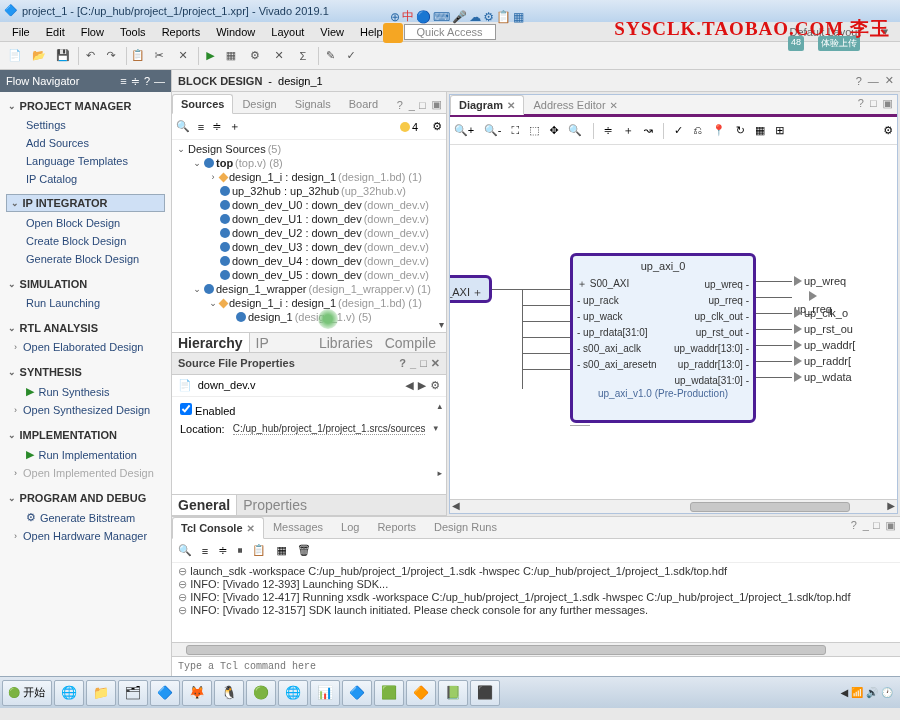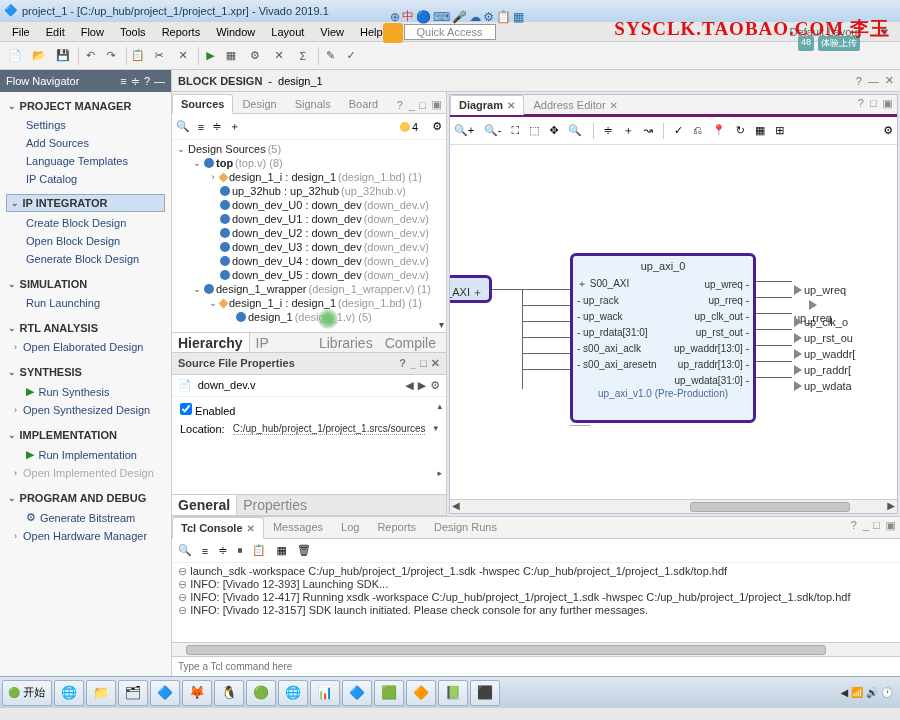--- a/index.html
+++ b/index.html
@@ -74,38 +74,38 @@
 .diag-tabs { display: flex; height: 22px; border-bottom: 3px solid #701a75; background: #f3f3f3; }
 .diag-tb { height: 28px; display: flex; align-items: center; padding: 0 4px; gap: 10px; border-bottom: 1px solid #ddd; }
 .diag-tb .sep { border-left: 1px solid #ccc; height: 16px; }
 .diag-canvas { flex: 1; position: relative; overflow: hidden; background: #fff; }
 .block { position: absolute; border: 3px solid #4c1d95; border-radius: 6px; background: #eaf2fb; }
 .block .title { text-align: center; padding: 4px; font-size: 11px; color: #333; }
 .block .sub { text-align: center; font-size: 10px; color: #4a6a9a; padding-bottom: 4px; }
 .port-row { display: flex; align-items: center; height: 16px; font-size: 10px; color: #333; }
 .port-row.left { justify-content: flex-start; padding-left: 4px; }
 .port-row.right { justify-content: flex-end; padding-right: 4px; }
-.ext-port { position: absolute; display: flex; align-items: center; gap: 2px; font-size: 10px; color: #333; margin-top: 9px; }
+.ext-port { position: absolute; display: flex; align-items: center; gap: 2px; font-size: 10px; color: #333; }
 .ext-port .tri { width: 0; height: 0; border-top: 5px solid transparent; border-bottom: 5px solid transparent; border-left: 8px solid #888; }
 .wire { position: absolute; background: #666; }
 .scrollbar-h { height: 14px; background: #f0f0f0; border-top: 1px solid #ccc; position: relative; }
 .sb-thumb { position: absolute; height: 10px; top: 2px; background: #c8c8c8; border: 1px solid #aaa; border-radius: 3px; }
 
 .bottom { height: 160px; border-top: 1px solid #ccc; display: flex; flex-direction: column; background: #ffffff; }
 .bot-tabs { display: flex; height: 22px; background: #f3f3f3; border-bottom: 1px solid #ccc; }
 .bot-tb { height: 24px; display: flex; align-items: center; padding: 0 6px; gap: 10px; border-bottom: 1px solid #eee; }
 .console { flex: 1; font-family: Consolas, monospace; font-size: 10px; color: #333; padding: 2px 6px; overflow: auto; white-space: pre; position: relative; }
 .prompt { height: 20px; border-top: 1px solid #ccc; }
-.prompt input { width: 100%; height: 100%; border: none; padding: 0 6px; font-family: Liberation Sans, sans-serif; font-size: 10px; color: #888; }
+.prompt input { width: 100%; height: 100%; border: none; padding: 0 6px; font-family: Liberation Mono, monospace; font-size: 10px; color: #888; }
 
 .taskbar { height: 32px; background: linear-gradient(#dfe7f0,#c0d0e0); border-top: 1px solid #9ab; display: flex; align-items: center; padding: 0 2px; gap: 2px; }
 .task { width: 30px; height: 26px; border: 1px solid #a0b0c0; background: linear-gradient(#f0f5fa,#d8e3ef); border-radius: 2px; display: flex; align-items: center; justify-content: center; font-size: 13px; }
 .start { width: 50px; display: flex; align-items: center; gap: 2px; font-size: 10px; padding: 0 2px; }
 .tray { margin-left: auto; display: flex; align-items: center; gap: 4px; font-size: 10px; color: #333; padding-right: 4px; }
-.badge-small { position: absolute; top: 36px; right: 40px; z-index: 49; display:flex; gap:4px; }
+.badge-small { position: absolute; top: 36px; right: 40px; z-index: 49; display:flex; gap:14px; }
 .badge-small span { background:#6aa; color:#fff; font-size:9px; padding:1px 3px; border-radius:2px; }
 </style>
 </head>
 <body>
 
 <div class="watermark">SYSCLK.TAOBAO.COM 李玉</div>
 <div class="badge-icons">
     <span>⊕</span>
     <span style="color:#d33">中</span>
     <span>🔵</span>
@@ -185,24 +185,24 @@
           <div class="fn-item">
             <span>Language Templates</span>
           </div>
           <div class="fn-item">
             <span>IP Catalog</span>
           </div>
         </div>
         <div class="fn-sec">
           <div class="fn-sec-hdr fn-hl"><span class="chev">⌄</span>IP INTEGRATOR</div>
           <div class="fn-item">
+            <span>Open Block Design</span>
+          </div>
+          <div class="fn-item">
             <span>Create Block Design</span>
-          </div>
-          <div class="fn-item">
-            <span>Open Block Design</span>
           </div>
           <div class="fn-item">
             <span>Generate Block Design</span>
           </div>
         </div>
         <div class="fn-sec">
           <div class="fn-sec-hdr"><span class="chev">⌄</span>SIMULATION</div>
           <div class="fn-item">
             <span>Run Launching</span>
           </div>

